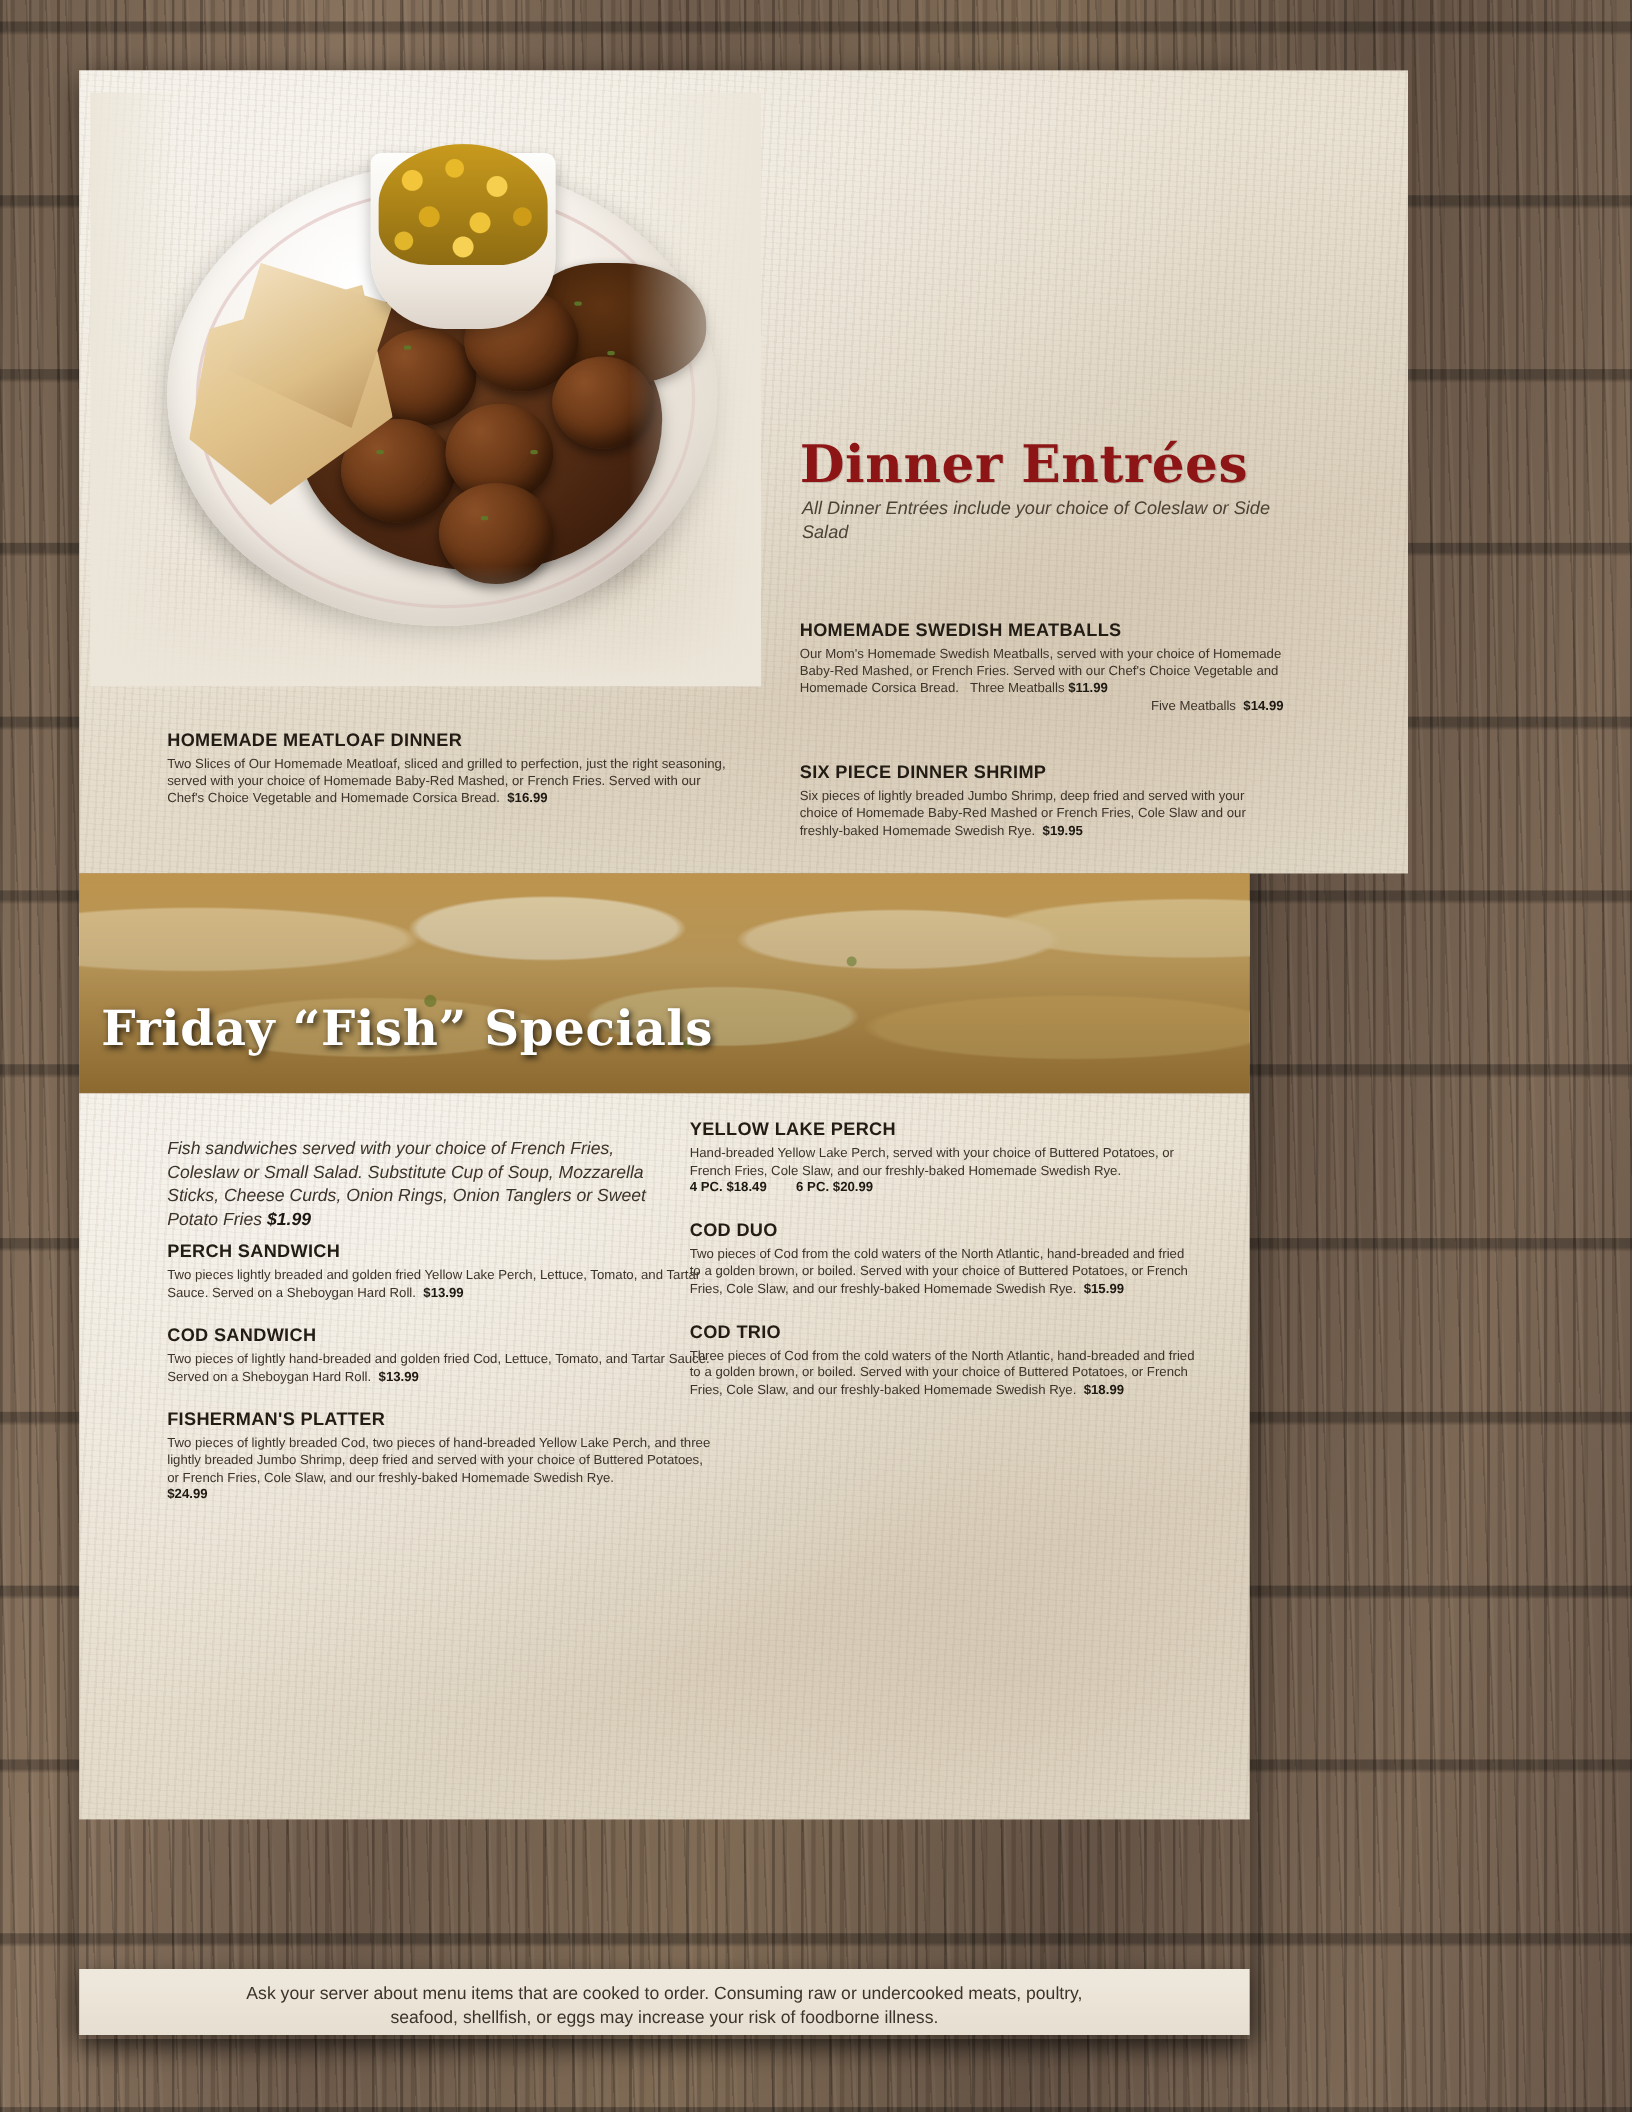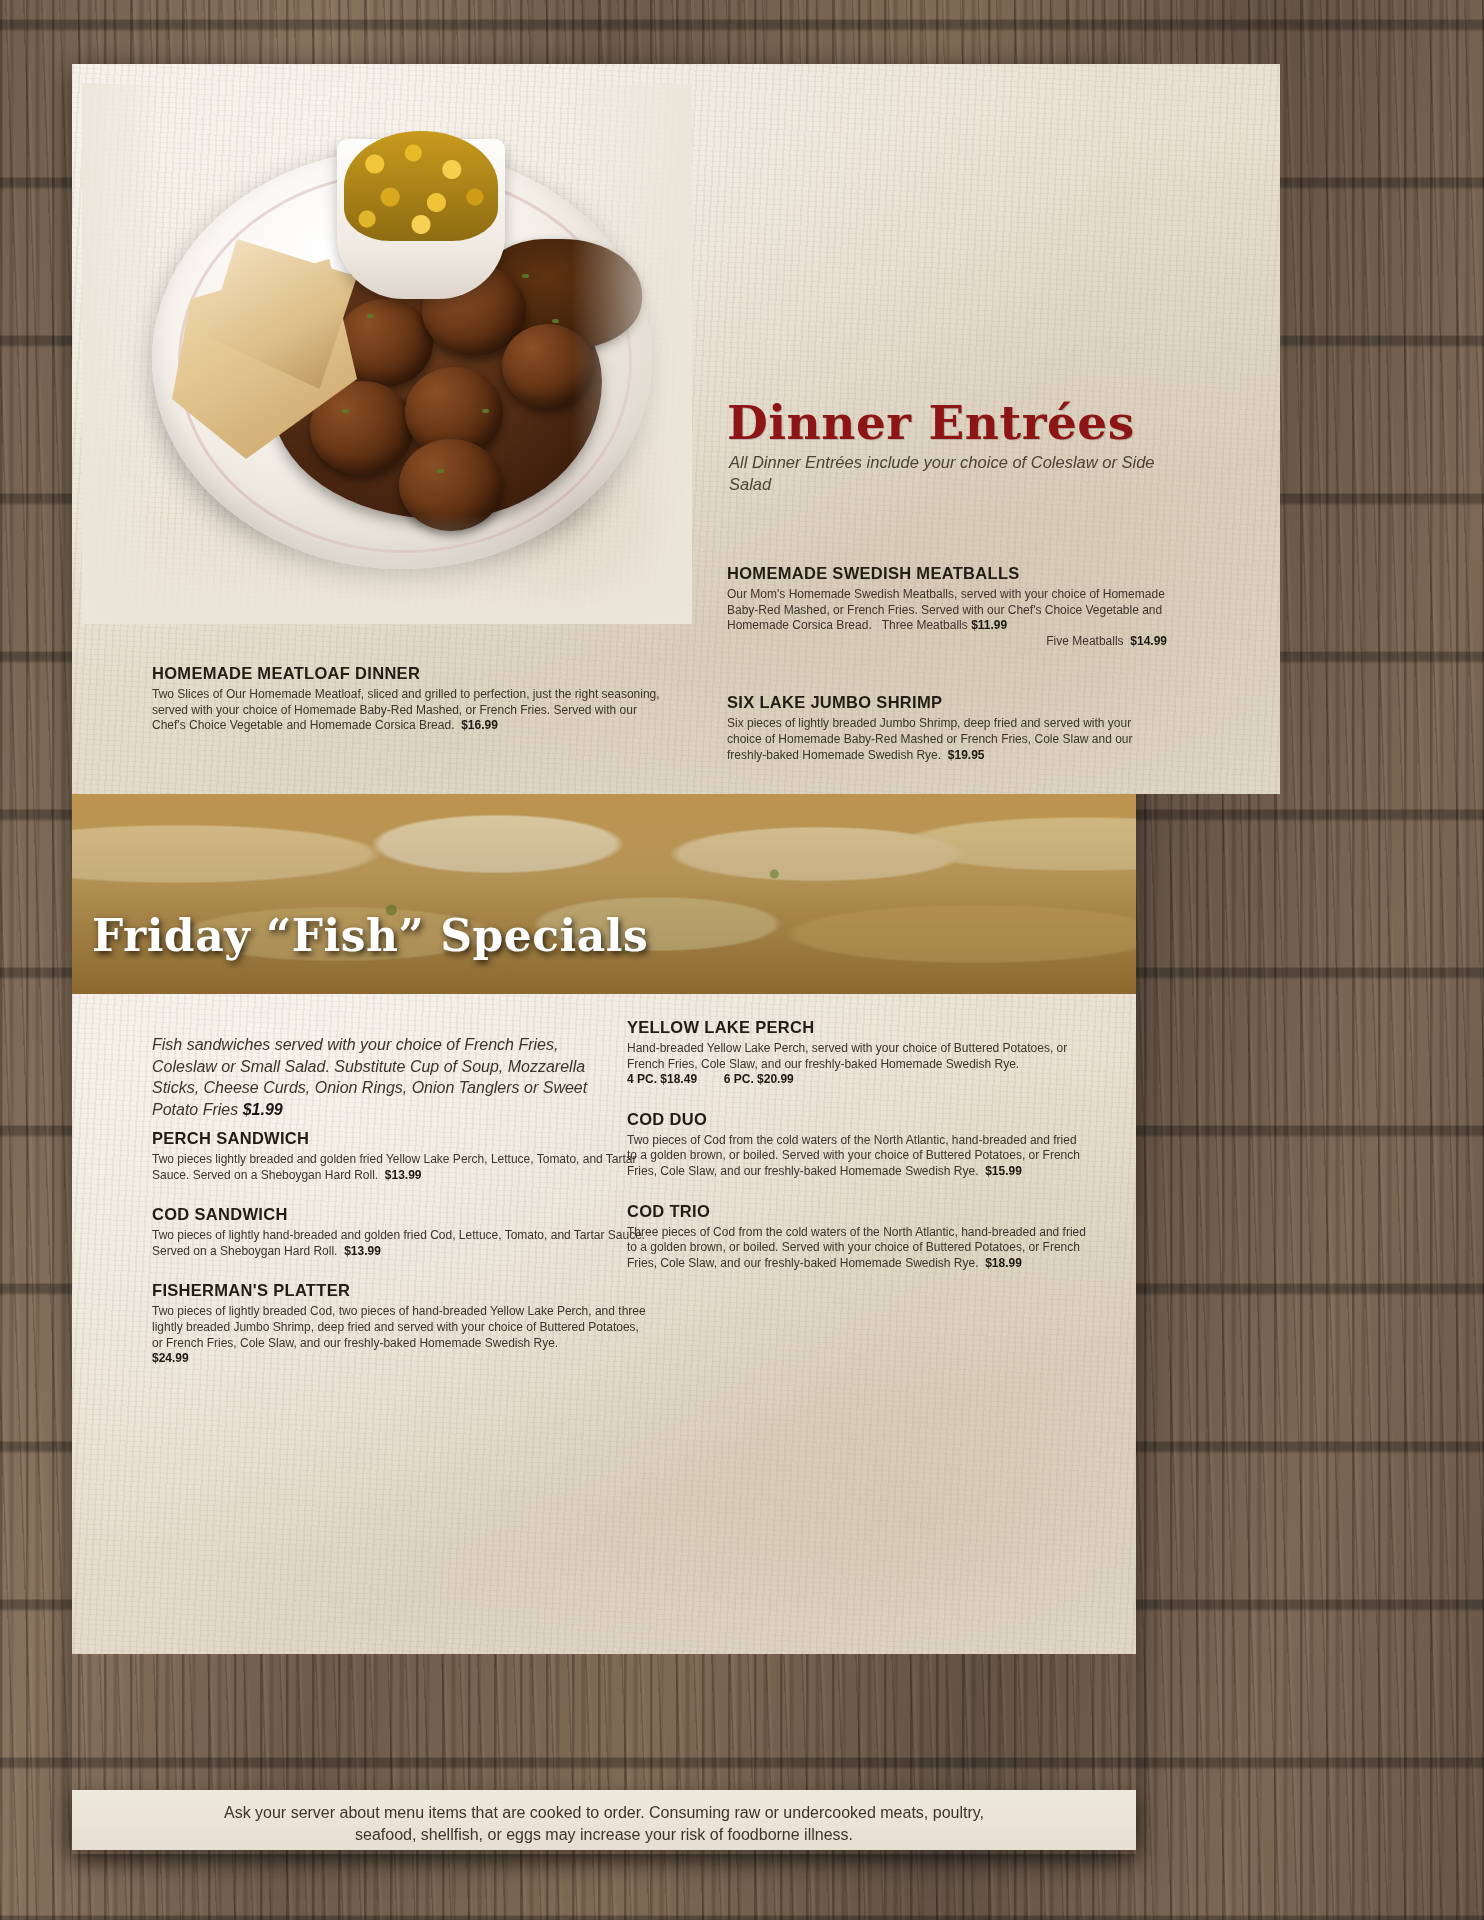--- a/index.html
+++ b/index.html
@@ -395,21 +395,21 @@
         </p>
         <p class="item-desc right-align">
           <span>Five Meatballs</span>
           &nbsp;<span class="price">$14.99</span>
         </p>
       </div>
 
       <div class="gap-lg"></div>
 
       <div class="block">
-        <div class="item-title">SIX LAKE JUMBO SHRIMP</div>
+        <div class="item-title">SIX PIECE DINNER SHRIMP</div>
         <p class="item-desc">
           <span>Six pieces of lightly breaded Jumbo Shrimp, deep fried and served with your choice of Homemade Baby-Red Mashed or French Fries, Cole Slaw and our freshly-baked Homemade Swedish Rye.</span>
           &nbsp;<span class="price">$19.95</span>
         </p>
       </div>
     </div>
 
     <div class="entree-left">
       <div class="block">
         <div class="item-title">HOMEMADE MEATLOAF DINNER</div>

